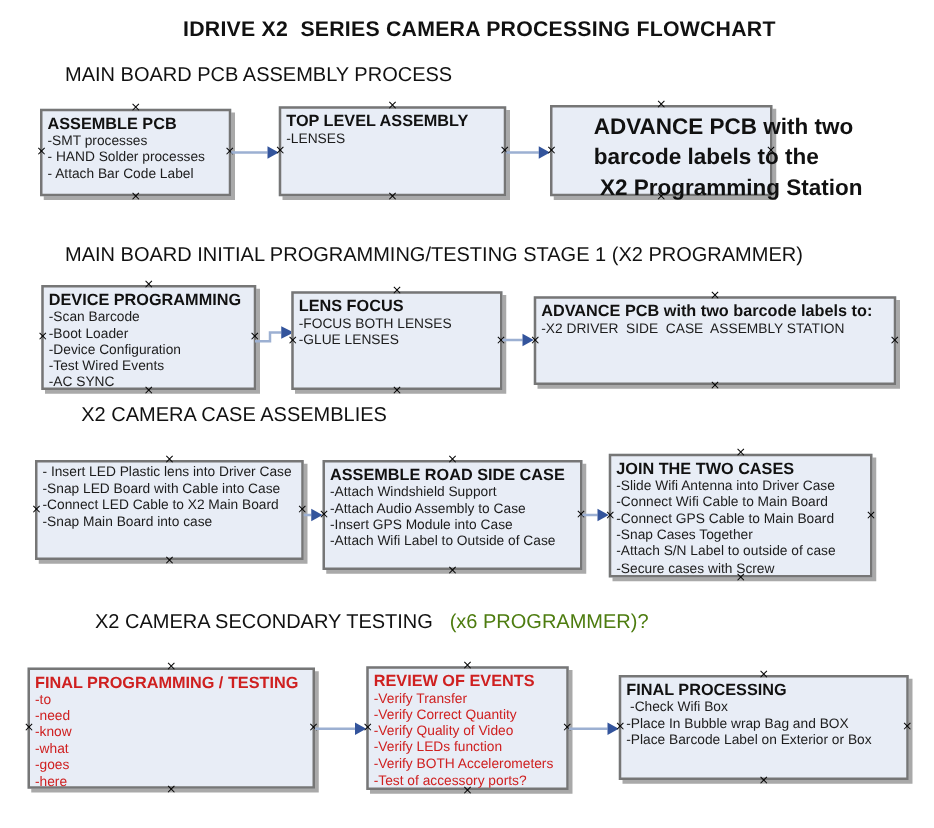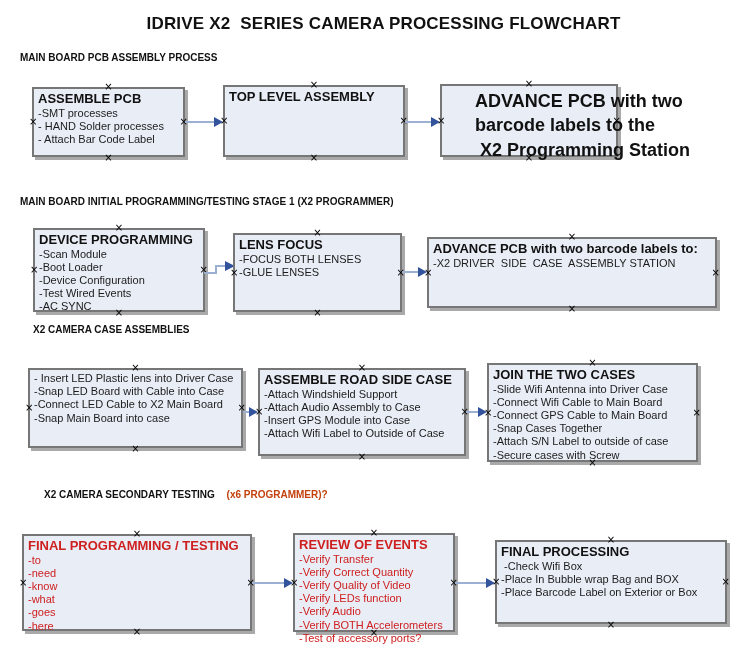--- a/index.html
+++ b/index.html
@@ -6,23 +6,23 @@
   .canvas{
     position:relative;width:747px;height:662px;background:#ffffff;overflow:hidden;
     font-family:"Liberation Sans","DejaVu Sans",sans-serif;color:#111;
   }
   .pre{white-space:pre;padding-left:20px;}
   .doc-title{
     position:absolute;left:0;right:0;top:14px;text-align:center;
     font-size:17px;font-weight:bold;letter-spacing:.2px;color:#111;
   }
   .sec-heading{
-    position:absolute;font-size:10px;font-weight:bold;color:#111;white-space:pre;
-  }
-  .sec-heading .red-part{color:#c2410c;margin-left:9px;}
+    position:absolute;font-size:16px;font-weight:normal;color:#111;white-space:pre;margin-left:32px;
+  }
+  .sec-heading .red-part{color:#4d7c0f;margin-left:9px;}
   .box{
     position:absolute;background:#e8edf6;border:2px solid #767676;
     box-shadow:3px 3px 0 #a9a9a9;padding:2px 4px 0 4px;box-sizing:border-box;
   }
   .bt{font-size:13px;font-weight:bold;line-height:1.2;white-space:pre;}
   .bt.multi{white-space:pre;font-size:18px;line-height:1.35;padding-top:1px;margin-left:29px;}
   .bi{font-size:11px;line-height:1.2;white-space:pre;color:#1c1c1c;}
   .box.red, .box.red .bi{color:#cf2020;}
   .handle{
     position:absolute;font-size:10px;line-height:6px;color:#000;
@@ -60,20 +60,21 @@
       <span class="handle h-right">×</span>
     </div>
 
   <div class="arrow" style="left:185px;top:117px;width:38px;">
       <i class="shaft"></i>
       <i class="head"></i>
     </div>
 
   <div class="box" style="left:223px;top:85px;width:182px;height:72px;">
     <div class="bt">TOP LEVEL ASSEMBLY</div>
+    <div class="bi">-LENSES</div>
   <span class="handle h-top">×</span>
       <span class="handle h-bottom">×</span>
       <span class="handle h-left">×</span>
       <span class="handle h-right">×</span>
     </div>
 
   <div class="arrow" style="left:405px;top:117px;width:35px;">
       <i class="shaft"></i>
       <i class="head"></i>
     </div>
@@ -85,21 +86,21 @@
   <span class="handle h-top">×</span>
       <span class="handle h-bottom">×</span>
       <span class="handle h-left">×</span>
       <span class="handle h-right">×</span>
     </div>
 
   <div class="sec-heading" style="left:20px;top:196px;">MAIN BOARD INITIAL PROGRAMMING/TESTING STAGE 1 (X2 PROGRAMMER)</div>
 
   <div class="box" style="left:33px;top:228px;width:172px;height:84px;">
     <div class="bt">DEVICE PROGRAMMING</div>
-    <div class="bi">-Scan Module</div>
+    <div class="bi">-Scan Barcode</div>
     <div class="bi">-Boot Loader</div>
     <div class="bi">-Device Configuration</div>
     <div class="bi">-Test Wired Events</div>
     <div class="bi">-AC SYNC</div>
   <span class="handle h-top">×</span>
       <span class="handle h-bottom">×</span>
       <span class="handle h-left">×</span>
       <span class="handle h-right">×</span>
     </div>
 
@@ -201,21 +202,20 @@
       <i class="shaft"></i>
       <i class="head"></i>
     </div>
 
   <div class="box red" style="left:293px;top:533px;width:162px;height:99px;">
     <div class="bt">REVIEW OF EVENTS</div>
     <div class="bi">-Verify Transfer</div>
     <div class="bi">-Verify Correct Quantity</div>
     <div class="bi">-Verify Quality of Video</div>
     <div class="bi">-Verify LEDs function</div>
-    <div class="bi">-Verify Audio</div>
     <div class="bi">-Verify BOTH Accelerometers</div>
     <div class="bi">-Test of accessory ports?</div>
   <span class="handle h-top">×</span>
       <span class="handle h-bottom">×</span>
       <span class="handle h-left">×</span>
       <span class="handle h-right">×</span>
     </div>
 
   <div class="arrow" style="left:455px;top:578px;width:40px;">
       <i class="shaft"></i>

